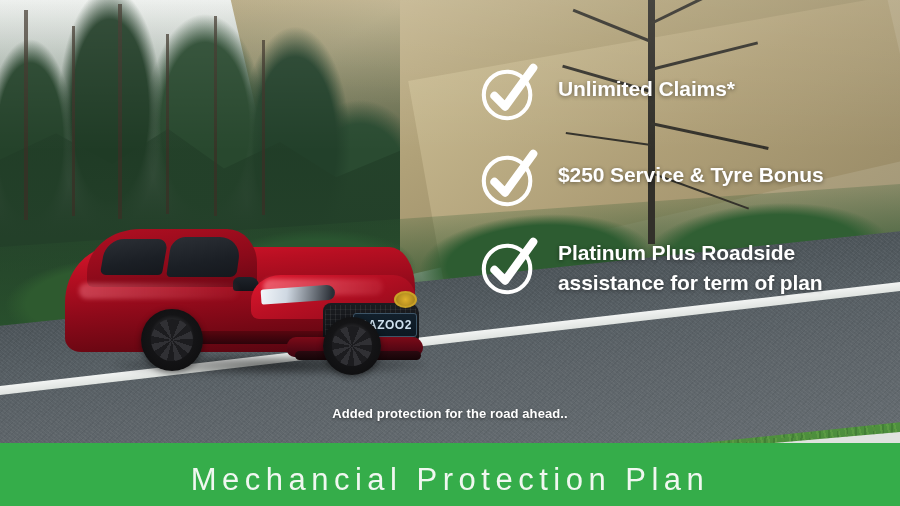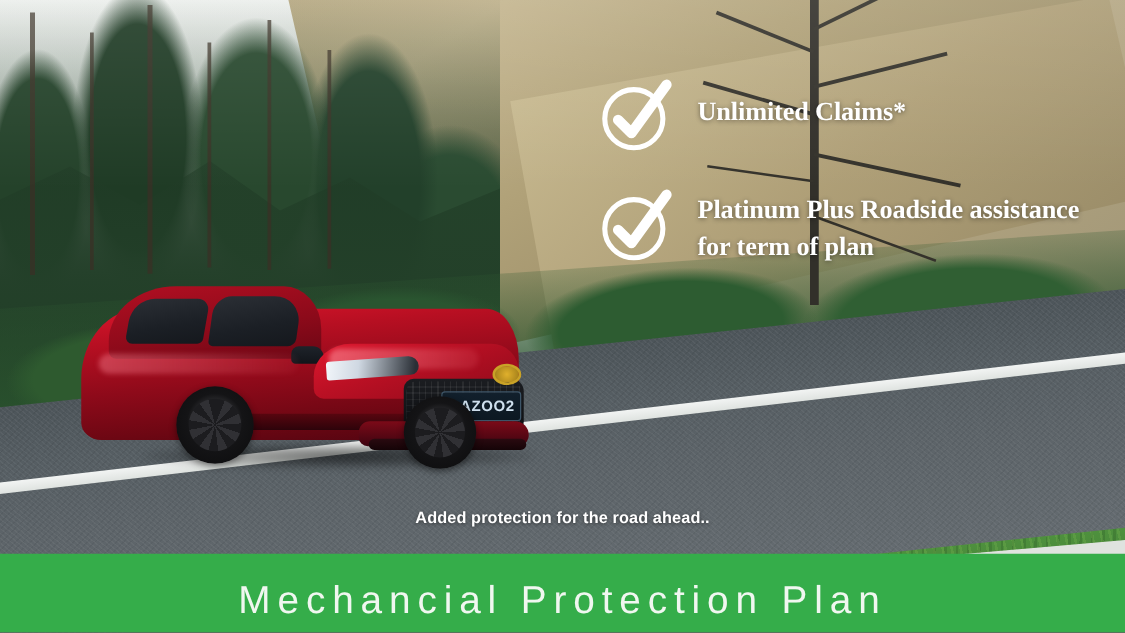--- a/index.html
+++ b/index.html
@@ -208,21 +208,21 @@
   .features{
     position:absolute;left:478px;top:62px;width:412px;
   }
   .feature{
     display:flex;align-items:flex-start;gap:18px;margin-bottom:24px;
   }
   .feature:last-child{margin-bottom:0;align-items:flex-end;}
   .tick{flex:0 0 auto;width:62px;height:62px;display:block;}
   .feat-text{
     color:#ffffff;
-    font-family:Liberation Serif, serif;
+    font-family:Liberation Sans, sans-serif;
     font-weight:700;
     font-size:21px;
     line-height:30px;
     letter-spacing:-.1px;
     text-shadow:0 1px 4px rgba(0,0,0,.45);
     padding-top:12px;
     max-width:318px;
   }
   .f3 .feat-text{padding-top:4px;}
 
@@ -322,20 +322,27 @@
   <div class="features">
 
     <div class="feature f1">
       <svg class="tick" viewBox="0 0 64 64">
         <circle cx="30" cy="34" r="24" fill="none" stroke="#ffffff" stroke-width="4.2"></circle>
         <path d="M17 35 L28 46 L57 6" fill="none" stroke="#ffffff" stroke-width="8.5" stroke-linecap="round" stroke-linejoin="round"></path>
       </svg>
       <div class="feat-text">Unlimited Claims*</div>
     </div>
 
+    <div class="feature f2">
+      <svg class="tick" viewBox="0 0 64 64">
+        <circle cx="30" cy="34" r="24" fill="none" stroke="#ffffff" stroke-width="4.2"></circle>
+        <path d="M17 35 L28 46 L57 6" fill="none" stroke="#ffffff" stroke-width="8.5" stroke-linecap="round" stroke-linejoin="round"></path>
+      </svg>
+      <div class="feat-text">$250 Service &amp; Tyre Bonus</div>
+    </div>
 
     <div class="feature f3">
       <svg class="tick" viewBox="0 0 64 64">
         <circle cx="30" cy="34" r="24" fill="none" stroke="#ffffff" stroke-width="4.2"></circle>
         <path d="M17 35 L28 46 L57 6" fill="none" stroke="#ffffff" stroke-width="8.5" stroke-linecap="round" stroke-linejoin="round"></path>
       </svg>
       <div class="feat-text">Platinum Plus Roadside assistance for term of plan</div>
     </div>
 
   </div>

